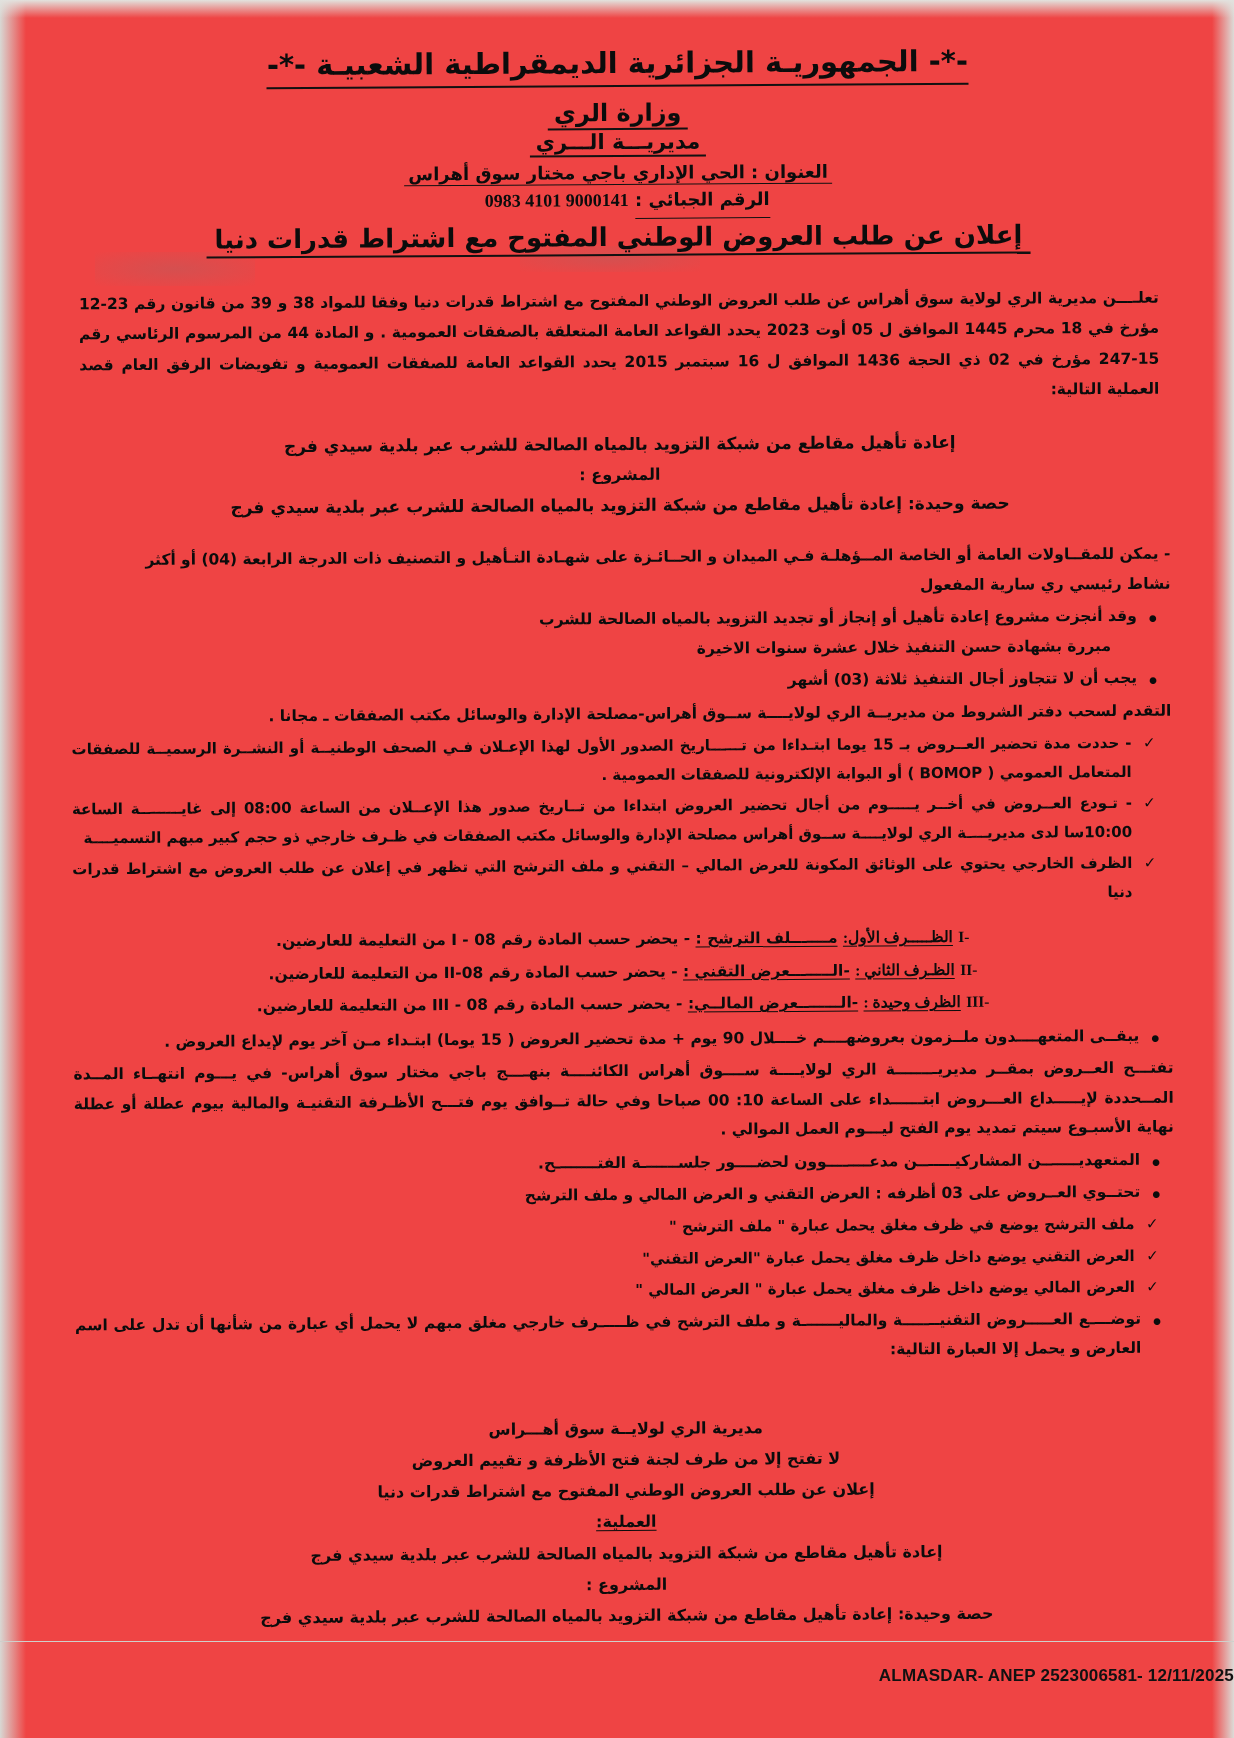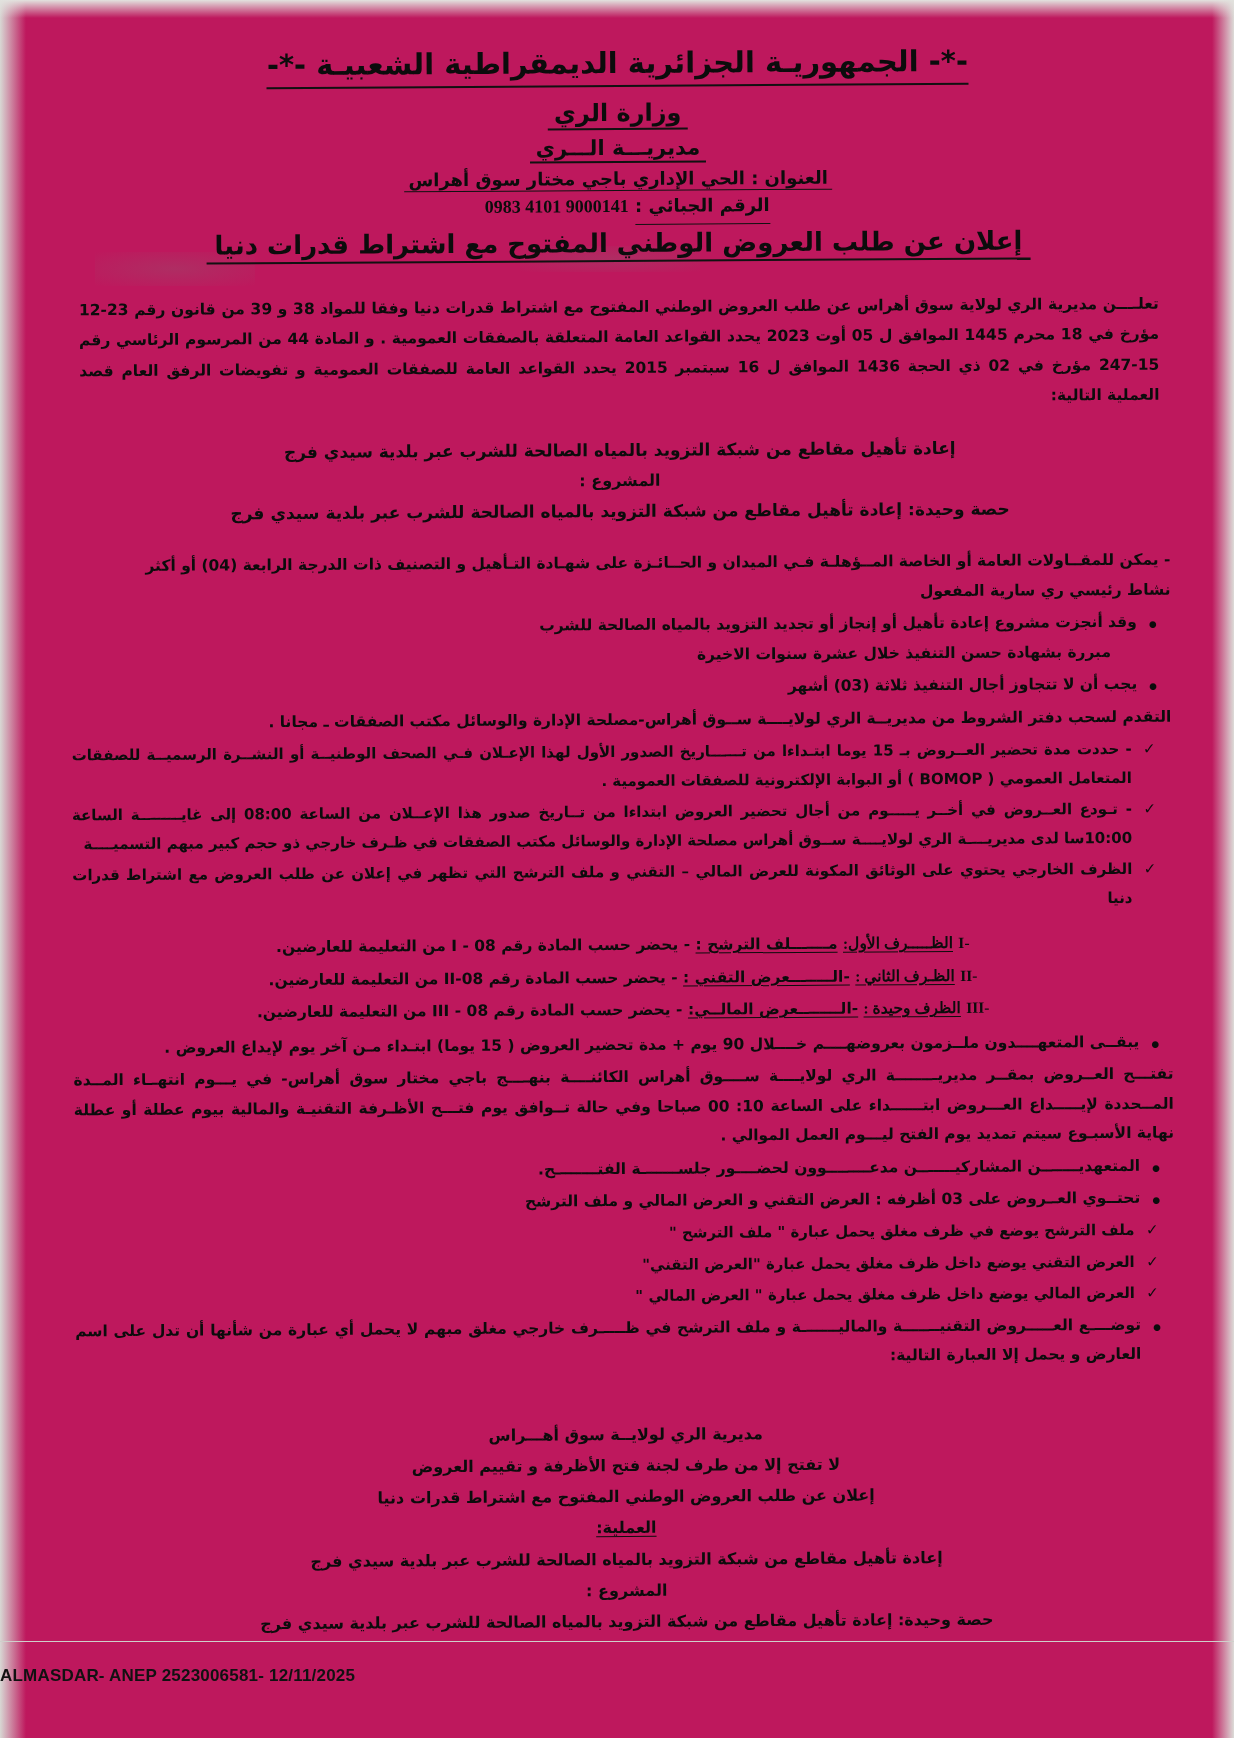--- a/index.html
+++ b/index.html
@@ -13,21 +13,21 @@
     height: 1738px;
     position: relative;
     font-family: "DejaVu Sans", "Liberation Sans", sans-serif;
     color: #0c0c0c;
     overflow: hidden;
   }
 
   .page {
     position: absolute;
     inset: 0;
-    background: #be185d;
+    background: #ef4444;
     padding: 0;
   }
 
   
   .scan-edge-left {
     position: absolute;
     left: 0; top: 0; bottom: 0;
     width: 26px;
     background: linear-gradient(to right, #d8d8d4, rgba(255,255,255,0));
     pointer-events: none;
@@ -71,21 +71,20 @@
     padding-bottom: 2px;
     line-height: 1.35;
     margin-bottom: 12px;
   }
   .hdr-ministry {
     font-size: 24px;
     font-weight: bold;
     display: inline-block;
     border-bottom: 2px solid #111;
     padding: 0 6px 1px 6px;
-    margin-bottom: 6px;
   }
   .hdr-directorate {
     font-size: 21px;
     font-weight: bold;
     display: inline-block;
     border-bottom: 2px solid #111;
     padding: 0 6px 1px 6px;
     margin-bottom: 5px;
   }
   .hdr-address {
@@ -238,23 +237,23 @@
   }
   .closing .op-label {
     text-decoration: underline;
     text-underline-offset: 3px;
   }
 
   
   .footer {
     position: absolute;
     left: 0;
-    right: 17px;
+    right: 0;
     bottom: 52px;
-    text-align: left;
+    text-align: right;
     font-size: 17px;
     font-weight: bold;
     direction: ltr;
     font-family: "Liberation Sans", sans-serif;
     color: #111;
     letter-spacing: 0.2px;
   }
   .footer-rule {
     position: absolute;
     left: 0; right: 0;

